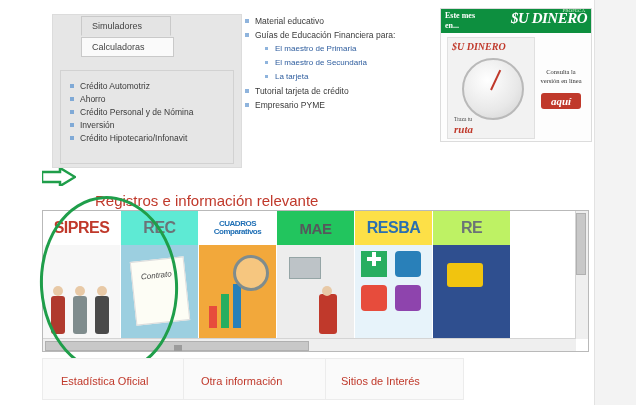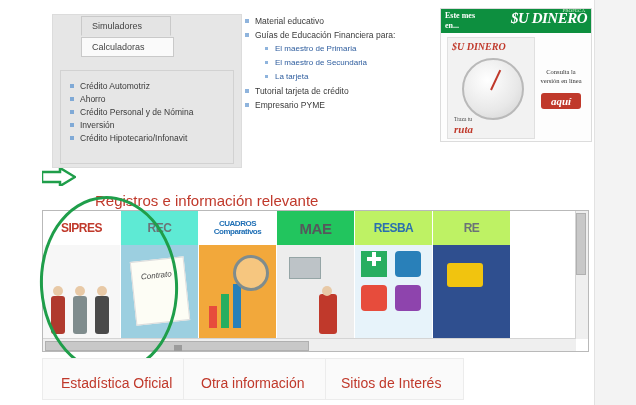--- a/index.html
+++ b/index.html
@@ -133,21 +133,21 @@
     position:absolute;left:0;top:0;right:12px;bottom:12px;
     display:flex;overflow:hidden;
   }
   .slide{
     width:77px;height:127px;flex:0 0 auto;position:relative;overflow:hidden;
     border-right:1px solid #ffffff;
   }
   .slide .logo{
     position:absolute;left:0;top:0;width:100%;height:34px;
     display:flex;align-items:center;justify-content:center;
-    font-size:12px;font-weight:bold;letter-spacing:-0.5px;
+    font-size:16px;font-weight:bold;letter-spacing:-0.5px;
   }
   .slide .art{position:absolute;left:0;top:34px;width:100%;bottom:0;}
   .figure{
     position:absolute;bottom:4px;width:14px;height:38px;border-radius:3px;
   }
   .head{
     position:absolute;width:10px;height:10px;border-radius:50%;background:#e8c9a6;
   }
   .scroll-track{
     position:absolute;left:0;right:12px;bottom:0;height:12px;
@@ -177,21 +177,21 @@
     transform:rotate(-4deg);
     pointer-events:none;
   }
 
   
   .bottombar{
     position:absolute;left:42px;top:358px;width:420px;height:40px;
     background:#fafafa;border:1px solid #ececec;
   }
   .blink{
-    position:absolute;font-size:14px;color:#c0392b;top:16px;
+    position:absolute;font-size:11px;color:#c0392b;top:16px;
   }
   .sep{position:absolute;top:0;width:1px;height:40px;background:#ececec;}
   .right-edge{
     position:absolute;left:594px;top:0;width:42px;height:405px;
     background:#f3f3f3;border-left:1px solid #e2e2e2;
   }
 </style>
 </head>
 <body>
 
@@ -308,21 +308,21 @@
         <div class="logo" style="color:#55595c;font-size:15px">
           <span>MAE</span>
         </div>
         <div class="art" style="background:#ededed">
           <div style="position:absolute;left:12px;top:12px;width:30px;height:20px;background:#bdc3c7;border:1px solid #95a5a6;"></div>
           <div class="figure" style="left:42px;width:18px;height:40px;background:#c0392b;"></div>
           <div class="head" style="left:45px;bottom:42px;"></div>
         </div>
       </div>
 
-      <div class="slide" style="background:#bef264">
+      <div class="slide" style="background:#fde047">
         <div class="logo" style="color:#2a6fb0">
           <span>RESBA</span>
         </div>
         <div class="art" style="background:#e7f3fa">
           <div style="position:absolute;left:6px;top:6px;width:26px;height:26px;background:#27ae60;"></div>
           <div style="position:absolute;left:12px;top:12px;width:14px;height:4px;background:#fff;"></div>
           <div style="position:absolute;left:17px;top:7px;width:4px;height:14px;background:#fff;"></div>
           <div style="position:absolute;left:40px;top:6px;width:26px;height:26px;background:#2980b9;border-radius:4px;"></div>
           <div style="position:absolute;left:6px;top:40px;width:26px;height:26px;background:#e74c3c;border-radius:4px;"></div>
           <div style="position:absolute;left:40px;top:40px;width:26px;height:26px;background:#8e44ad;border-radius:4px;"></div>

